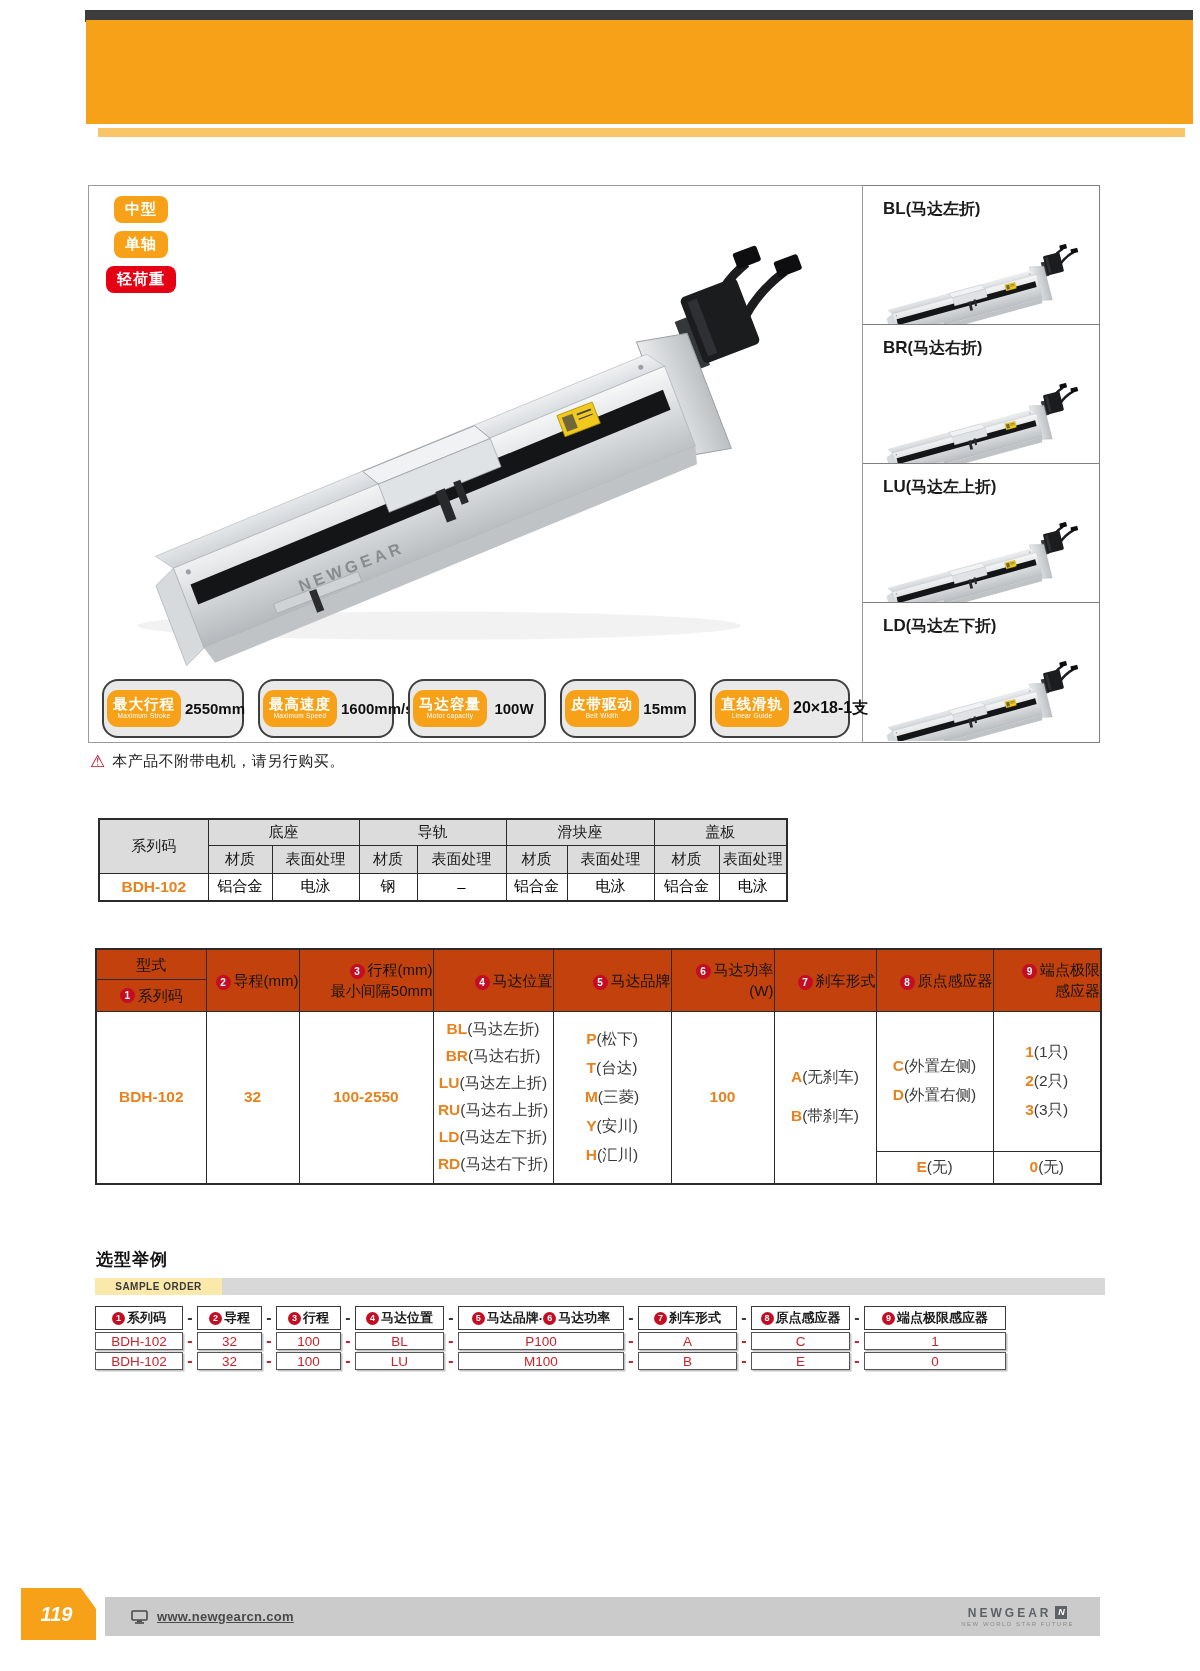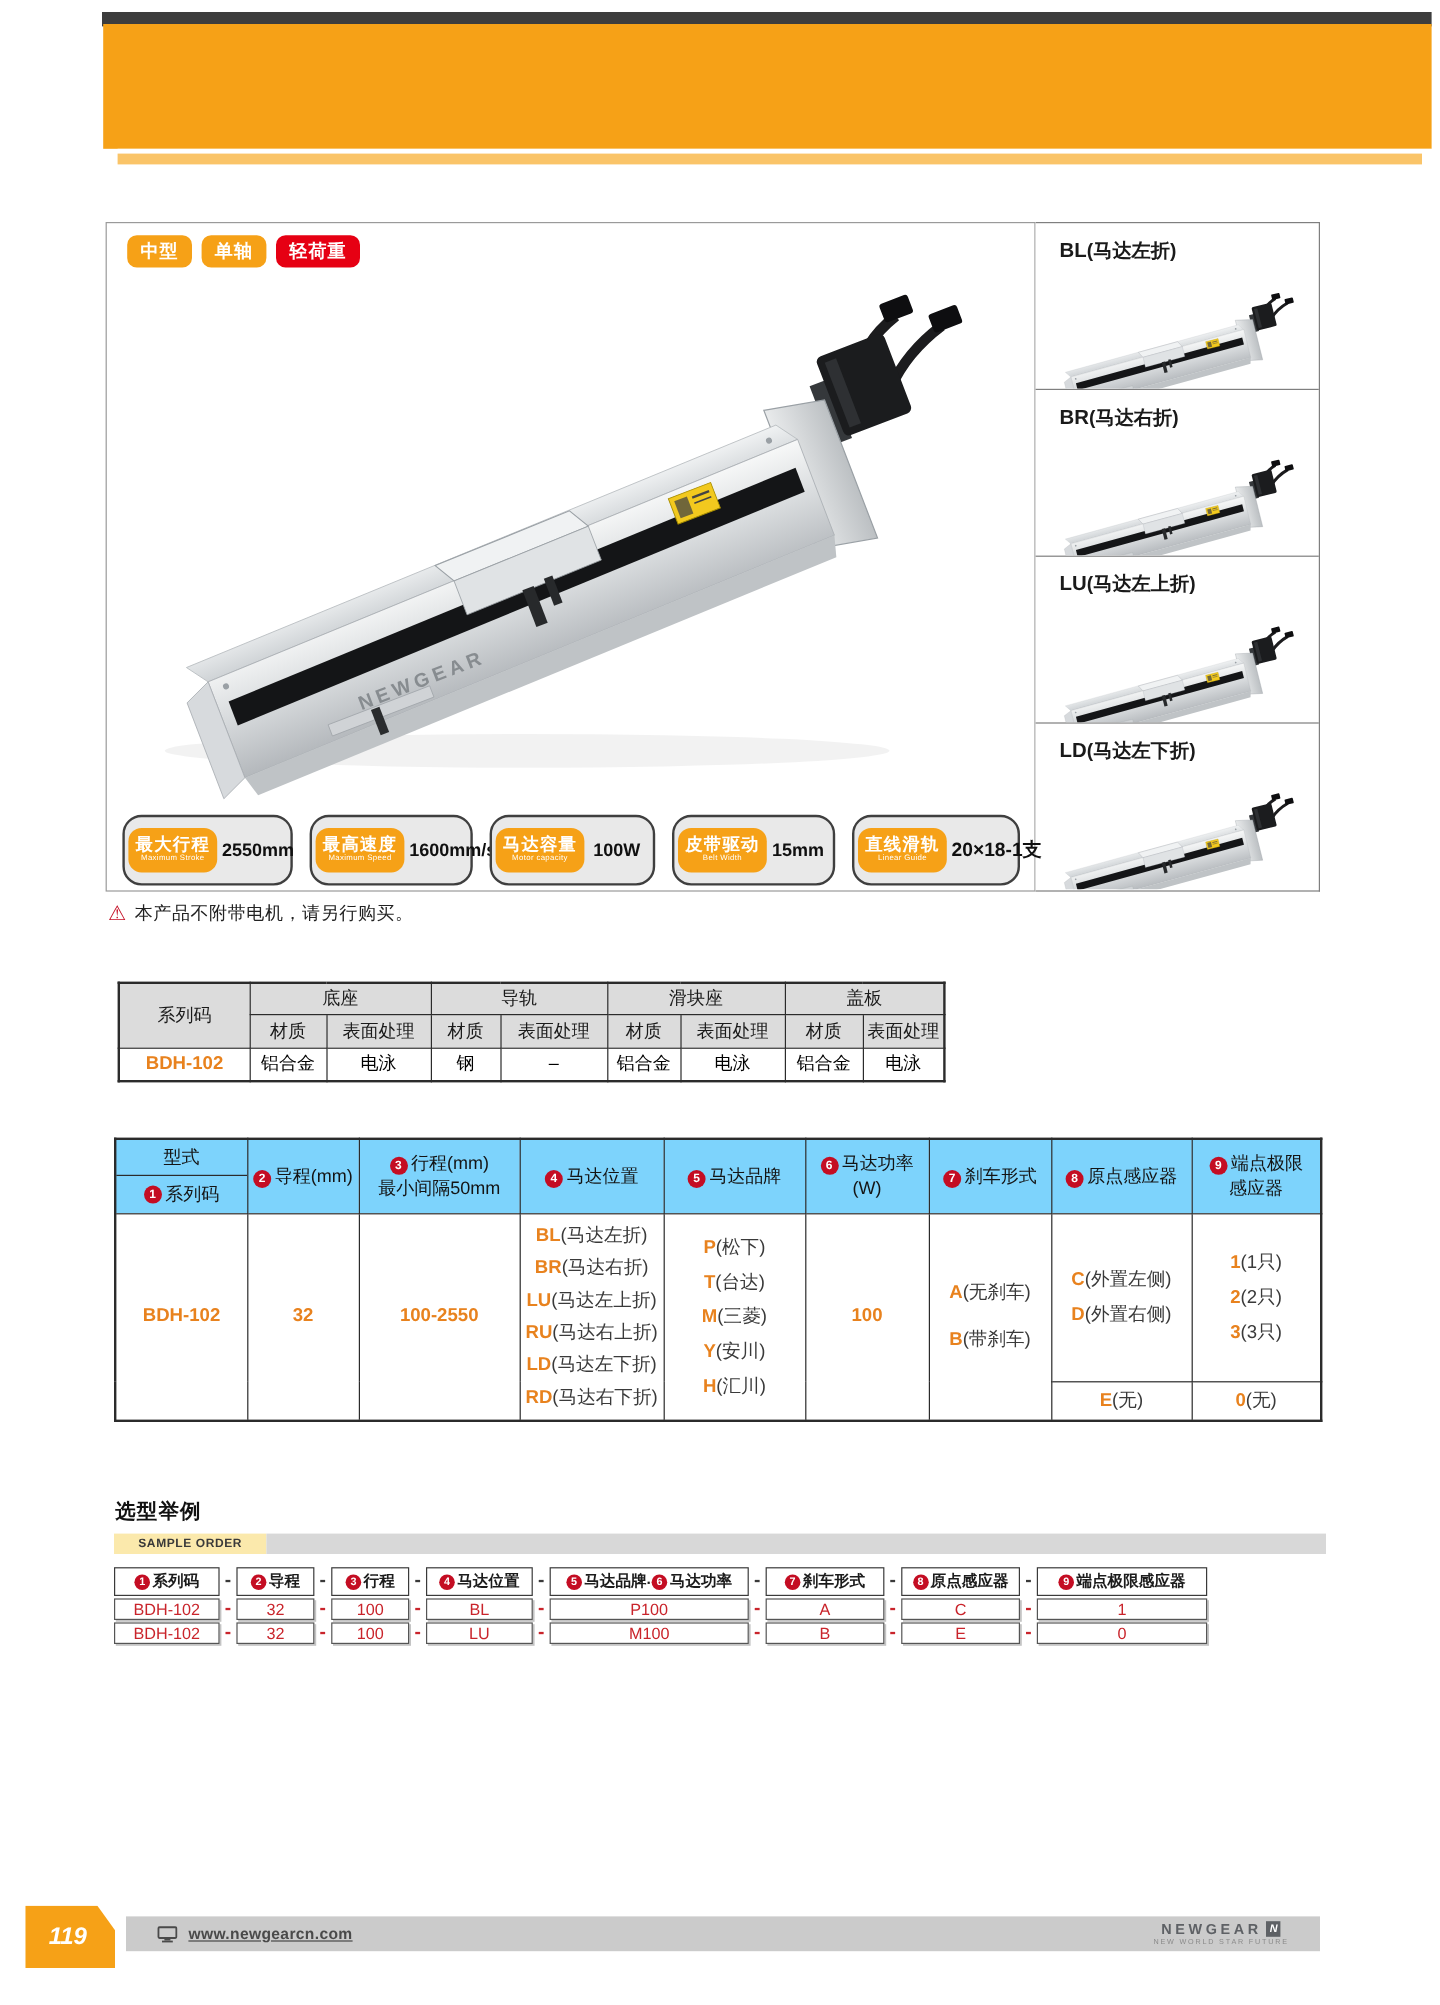--- a/index.html
+++ b/index.html
@@ -21,21 +21,21 @@
 
   
   .main-panel { position:absolute; left:88px; top:185px; width:775px; height:558px; border:1px solid #9a9a9a; background:#fff; }
   .variant-panel { position:absolute; left:863px; top:185px; width:237px; height:558px; border:1px solid #7f7f7f; border-left:none; background:#fff; }
   .variant-cell { position:relative; height:139px; border-bottom:1px solid #7f7f7f; overflow:hidden; }
   .variant-cell:last-child { border-bottom:none; height:140px; }
   .variant-label { position:absolute; left:20px; top:13px; font-size:16px; font-weight:bold; color:#1a1a1a; }
   .variant-label .vcode { font-size:17px; }
   .variant-thumb { position:absolute; left:12px; top:30px; width:220px; height:108px; }
 
-  .badges { position:absolute; left:17px; top:10px; display:flex; flex-direction:row; align-items:flex-end; gap:8px; z-index:3; }
+  .badges { position:absolute; left:17px; top:10px; display:flex; flex-direction:column; align-items:center; gap:8px; z-index:3; }
   .badge { background:#F6A117; color:#fff; font-size:15px; font-weight:bold; padding:4px 11px; border-radius:8px; letter-spacing:1px; }
   .badge.badge-red { background:#E60013; }
 
   .product-main { position:absolute; left:8px; top:36px; width:755px; height:455px; }
 
   .spec-row { position:absolute; left:13px; bottom:4px; display:flex; gap:14px; z-index:3; }
   .spec-pill { display:flex; align-items:center; background:#E9E9E9; border:2px solid #3f3f3f; border-radius:16px; height:59px; padding:3px; }
   .spec-pill .zh-box { background:#F6A117; border-radius:11px; color:#fff; height:37px; min-width:74px;
                        display:flex; flex-direction:column; align-items:center; justify-content:center; padding:0 5px; }
   .spec-pill .zh { font-size:14.5px; font-weight:bold; line-height:15px; letter-spacing:1px; }
@@ -53,21 +53,21 @@
   
   table { border-collapse:collapse; table-layout:fixed; }
   .t1 { position:absolute; left:98px; top:818px; width:688px; border:2px solid #2b2b2b; }
   .t1 th, .t1 td { border:1px solid #2b2b2b; font-size:15px; text-align:center; vertical-align:middle; }
   .t1 th { background:#DCDCDC; font-weight:normal; color:#1a1a1a; }
   .t1 .rh1 { height:26px; } .t1 .rh2 { height:28px; } .t1 .rh3 { height:28px; background:#fff; }
   .t1 .series-cell { font-weight:bold; color:#E8821E; font-size:15.5px; }
 
   .t2 { position:absolute; left:95px; top:948px; width:1005px; border:2px solid #2b2b2b; }
   .t2 th, .t2 td { border:1px solid #2b2b2b; text-align:center; vertical-align:middle; }
-  .t2 thead th { background:#7dd3fc; font-size:15px; font-weight:normal; color:#141414; height:62px; line-height:21px; }
+  .t2 thead th { background:#c2410c; font-size:15px; font-weight:normal; color:#141414; height:62px; line-height:21px;text-align:right; }
   .t2 .h-col1 { padding:0; }
   .h-col1 .hc-top { height:30px; border-bottom:1px solid #2b2b2b; display:flex; align-items:center; justify-content:center; }
   .h-col1 .hc-bot { height:30px; display:flex; align-items:center; justify-content:center; }
   .numbadge { display:inline-flex; align-items:center; justify-content:center; width:15px; height:15px; border-radius:50%;
               background:#C40D23; color:#fff; font-size:10px; font-weight:bold; margin-right:3px; flex:none; }
   .t2 tbody td { background:#fff; font-size:15.5px; }
   .t2 .row-main { height:140px; } .t2 .row-sub { height:33px; }
   .t2 .ocode { color:#E8821E; font-weight:bold; }
   .t2 .stack { display:flex; flex-direction:column; align-items:center; justify-content:center; height:100%; }
   .t2 .gap6 { gap:6px; } .t2 .gap8 { gap:8px; } .t2 .gap18 { gap:18px; }
@@ -92,21 +92,21 @@
   .crow .cbox { border-color:#555; box-shadow:1.5px 1.5px 0 #c4c4c4; color:#C9242B; font-size:13.5px; }
   .cdash { width:14px; display:flex; align-items:center; justify-content:center; font-weight:bold; }
   .chain-head .cdash { color:#3a3a3a; } .crow .cdash { color:#C9242B; }
   .cw1{width:88px;} .cw2{width:65px;} .cw3{width:65px;} .cw4{width:89px;}
   .cw5{width:166px;} .cw6{width:99px;} .cw7{width:99px;} .cw8{width:142px;}
 
   
   .page-tab { position:absolute; left:21px; top:1588px; width:75px; height:52px; background:#F6A117; color:#fff;
               font-size:20px; font-weight:bold; display:flex; align-items:center; justify-content:center;
               clip-path:polygon(0 0, 80% 0, 100% 40%, 100% 100%, 0 100%); padding-right:4px;font-style:italic; }
-  .footer-bar { position:absolute; left:105px; top:1597px; width:995px; height:29px; background:#CBCBCB;
+  .footer-bar { position:absolute; left:105px; top:1597px; width:995px; height:39px; background:#CBCBCB;
                 display:flex; align-items:center; padding:0 26px; }
   .site-link { font-size:13px; font-weight:bold; color:#4a4a4a; text-decoration:underline; margin-left:9px; letter-spacing:0.3px; }
   .brand-logo { margin-left:auto; display:flex; flex-direction:column; align-items:center; line-height:1; }
   .brand-row { display:flex; align-items:center; gap:4px; }
   .brand-name { font-size:12px; font-weight:bold; color:#5e6165; letter-spacing:3px; }
   .brand-mark { width:12px; height:13px; background:#5e6165; color:#fff; font-size:9px; font-weight:bold; font-style:italic;
                 display:flex; align-items:center; justify-content:center; }
   .brand-tag { font-size:6px; color:#8a8a8a; letter-spacing:1.5px; margin-top:2px; }
 </style>
 </head>

